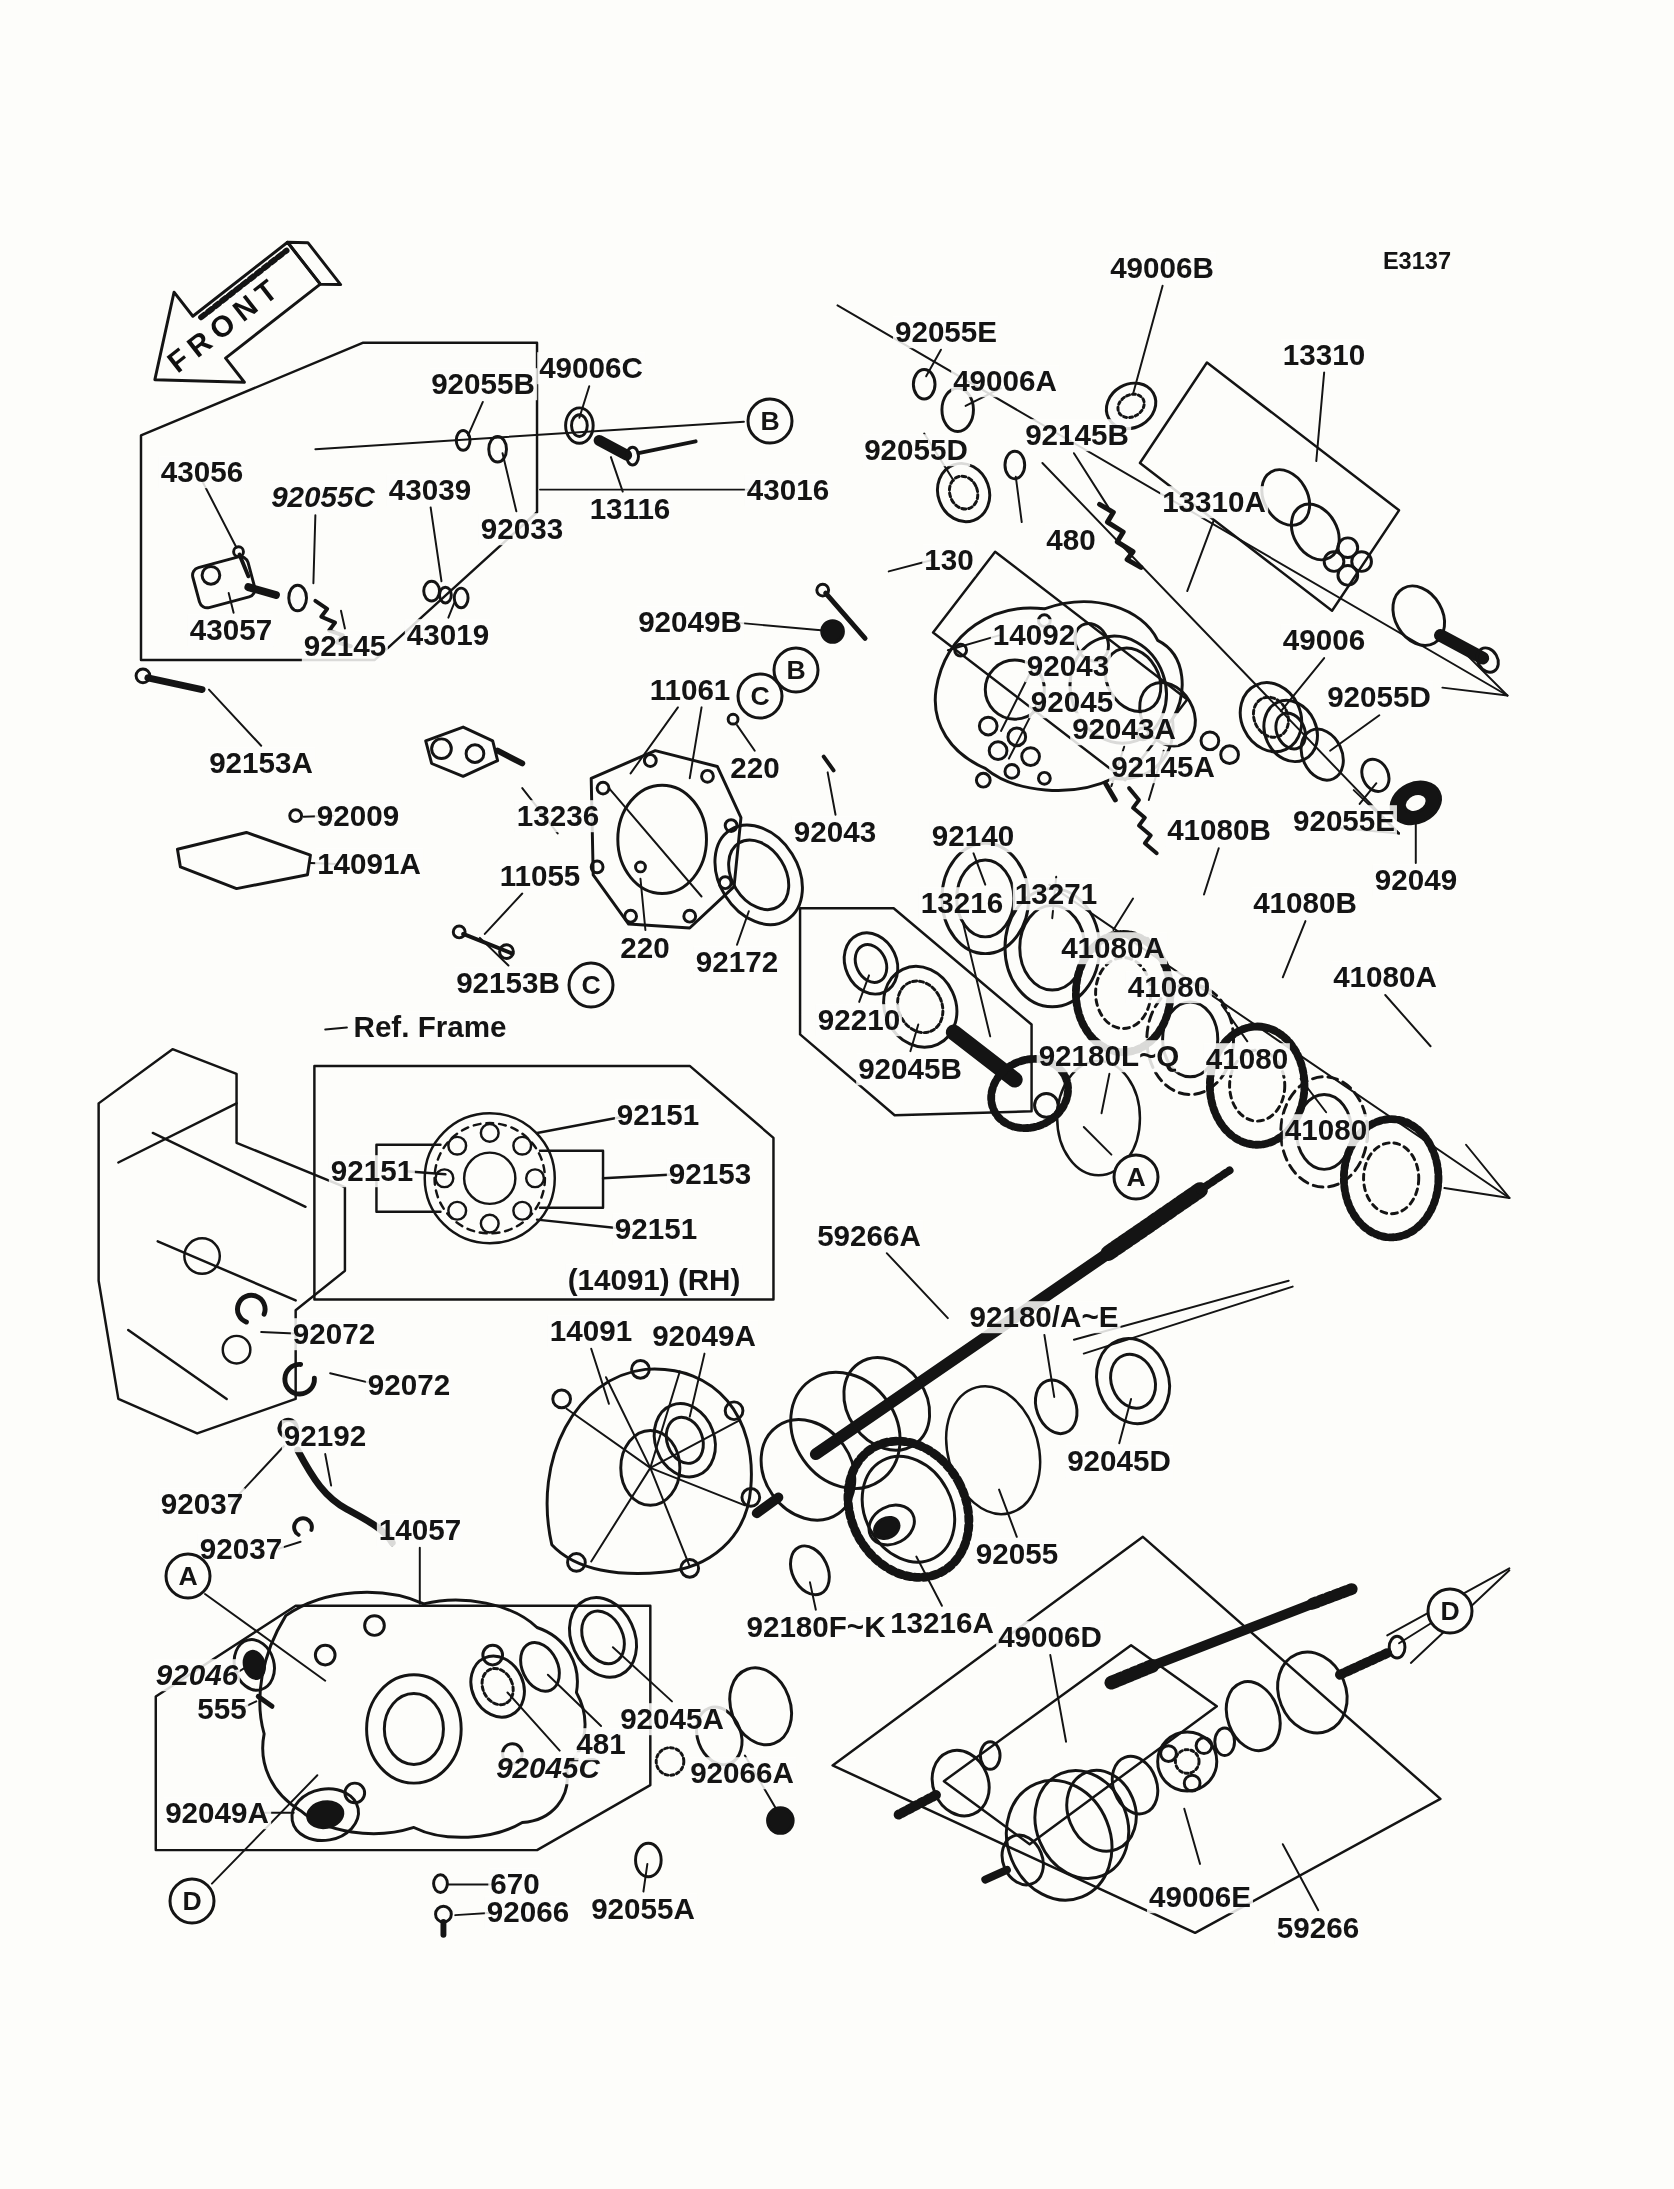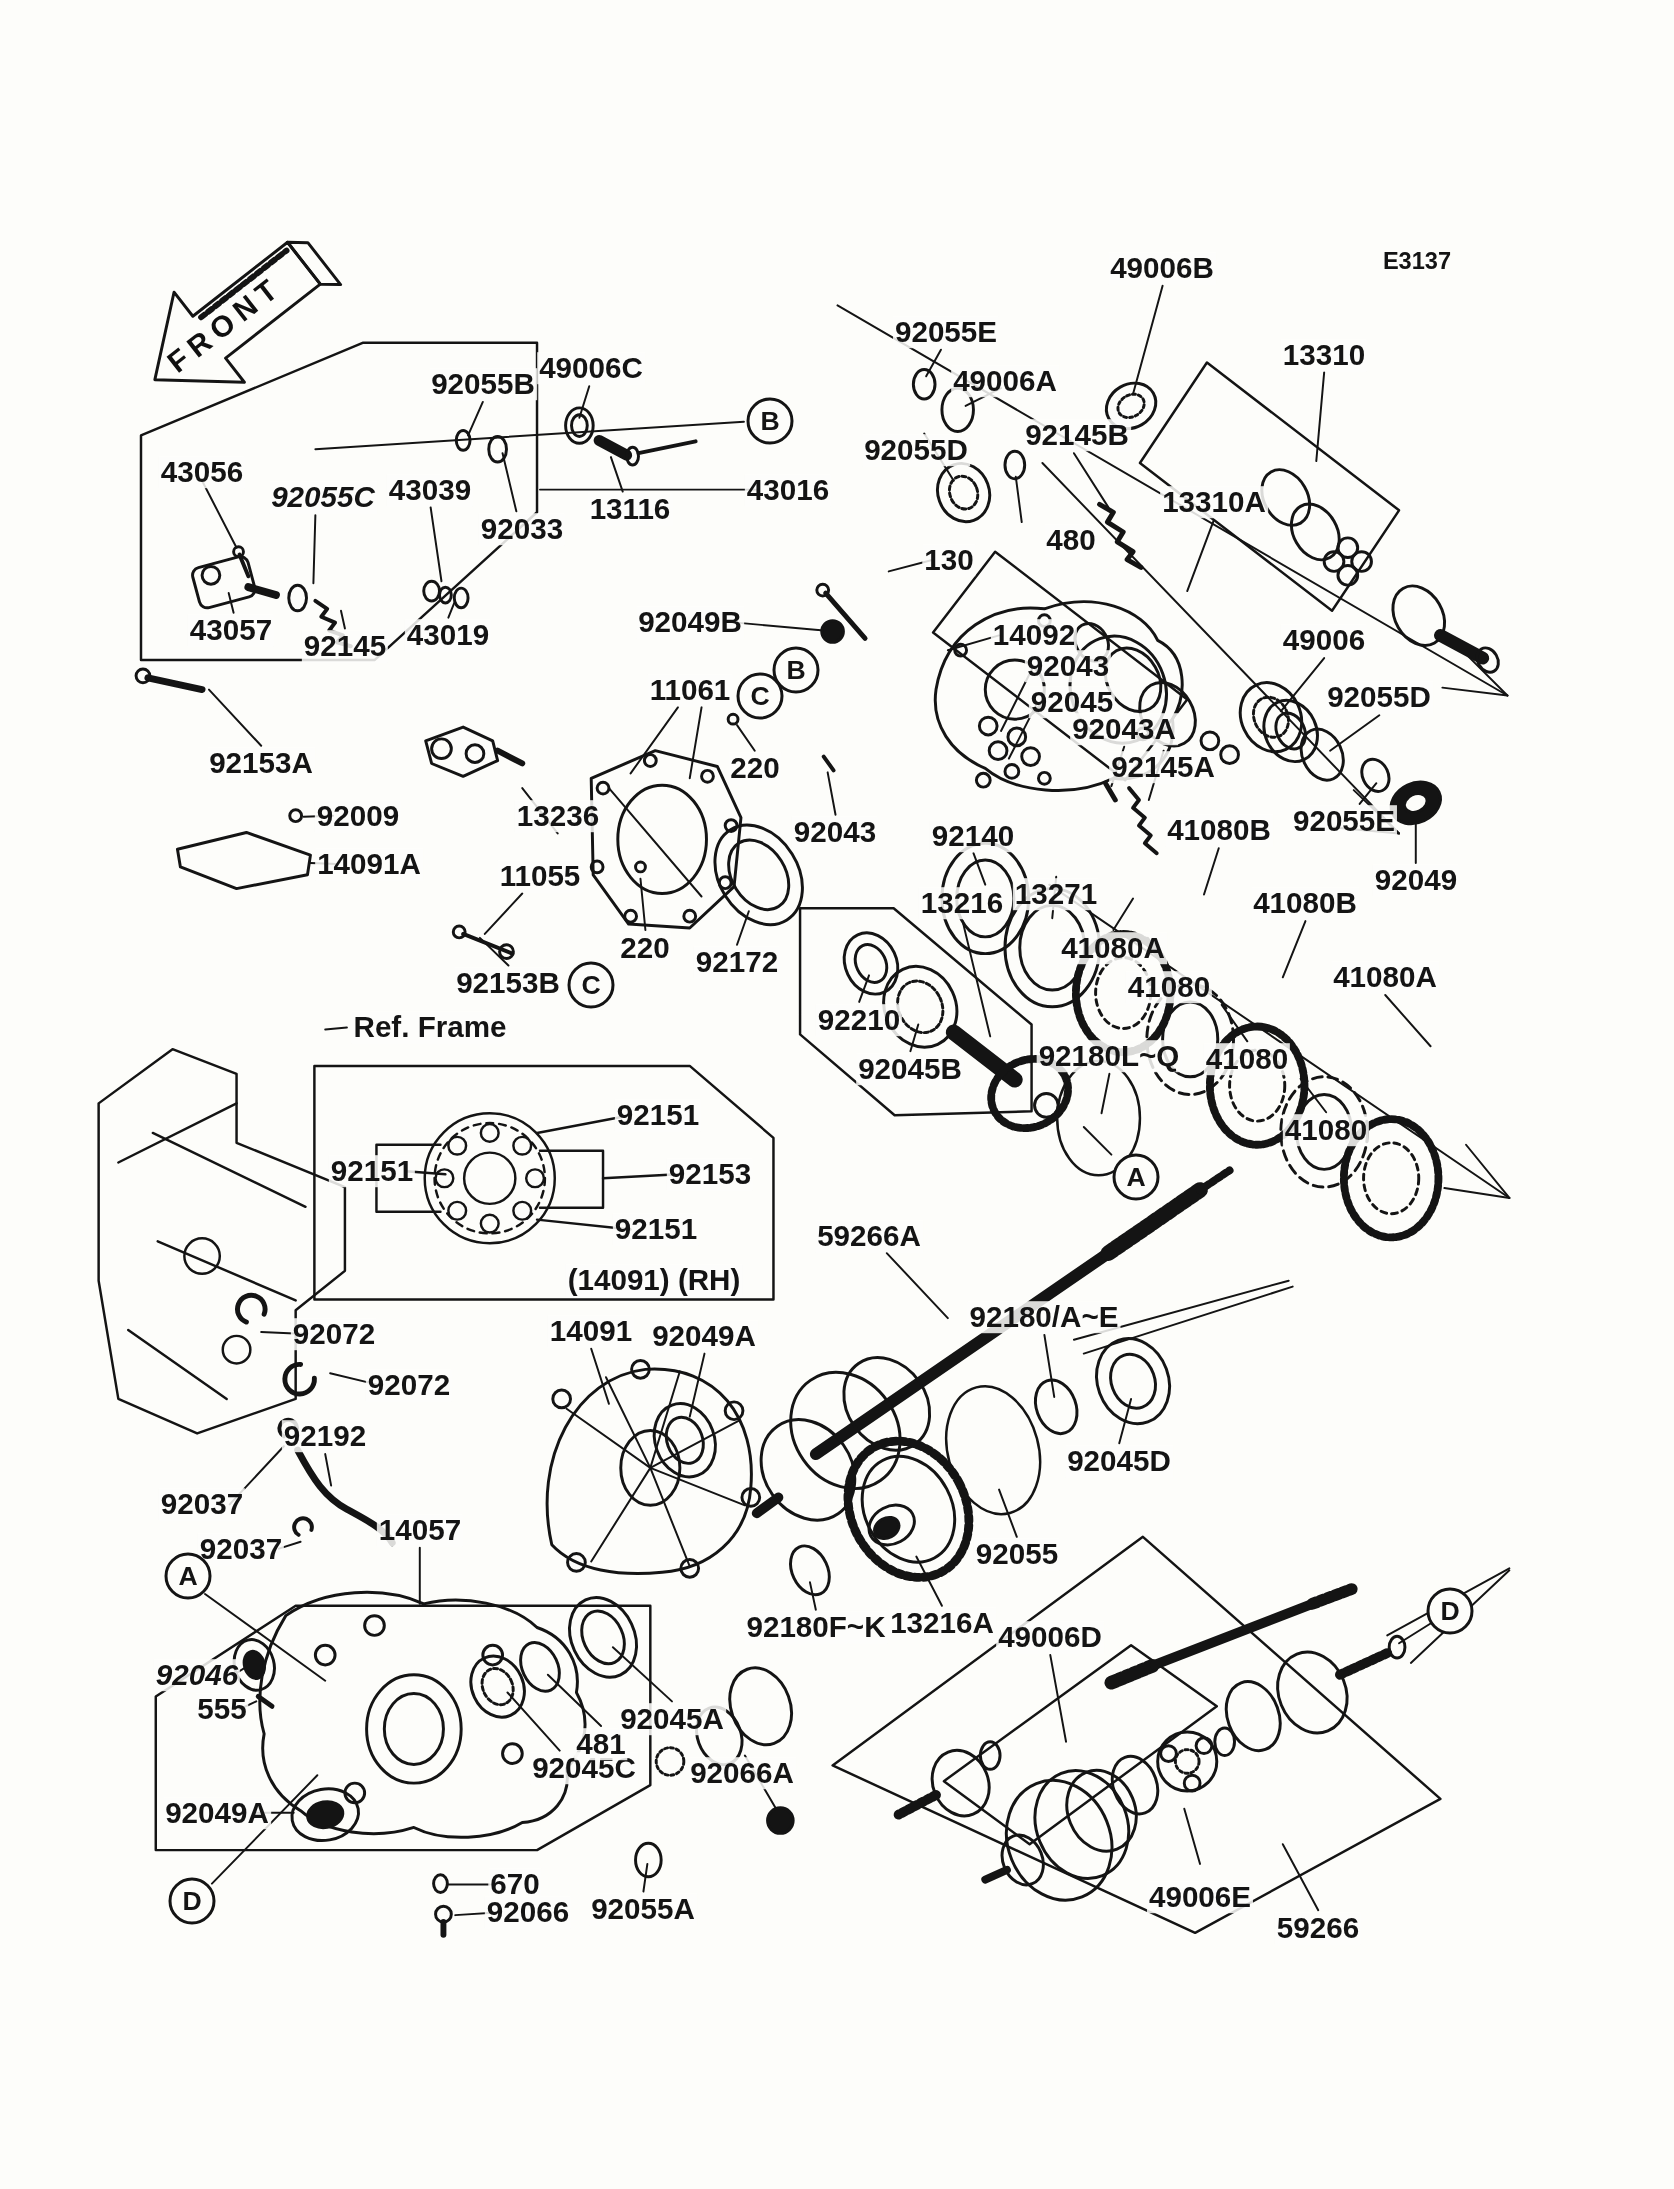--- a/index.html
+++ b/index.html
@@ -506,21 +506,21 @@
       <div class="lbl part" style="left: 241px; top: 1549px; transform: translate(-50%, -50%);">92037</div>
       <div class="lbl callout" style="left: 188px; top: 1576px; transform: translate(-50%, -50%);">A</div>
       <div class="lbl part" style="left: 420px; top: 1530px; transform: translate(-50%, -50%);">14057</div>
       <div class="lbl part" style="left: 197px; top: 1675px; transform: translate(-50%, -50%); font-style: italic;">92046</div>
       <div class="lbl part" style="left: 222px; top: 1709px; transform: translate(-50%, -50%);">555</div>
       <div class="lbl part" style="left: 217px; top: 1813px; transform: translate(-50%, -50%);">92049A</div>
       <div class="lbl callout" style="left: 192px; top: 1901px; transform: translate(-50%, -50%);">D</div>
       <div class="lbl part" style="left: 515px; top: 1884px; transform: translate(-50%, -50%);">670</div>
       <div class="lbl part" style="left: 528px; top: 1912px; transform: translate(-50%, -50%);">92066</div>
       <div class="lbl part" style="left: 643px; top: 1909px; transform: translate(-50%, -50%);">92055A</div>
-      <div class="lbl part" style="left: 584px; top: 1768px; transform: translate(-50%, -50%);">92045C</div>
+      <div class="lbl part" style="left: 548px; top: 1768px; transform: translate(-50%, -50%); font-style: italic;">92045C</div>
       <div class="lbl part" style="left: 601px; top: 1744px; transform: translate(-50%, -50%);">481</div>
       <div class="lbl part" style="left: 672px; top: 1719px; transform: translate(-50%, -50%);">92045A</div>
       <div class="lbl part" style="left: 742px; top: 1773px; transform: translate(-50%, -50%);">92066A</div>
       <div class="lbl callout" style="left: 770px; top: 421px; transform: translate(-50%, -50%);">B</div>
       <div class="lbl callout" style="left: 796px; top: 670px; transform: translate(-50%, -50%);">B</div>
       <div class="lbl callout" style="left: 760px; top: 696px; transform: translate(-50%, -50%);">C</div>
       <div class="lbl callout" style="left: 591px; top: 985px; transform: translate(-50%, -50%);">C</div>
     </div>
 
 </div>

